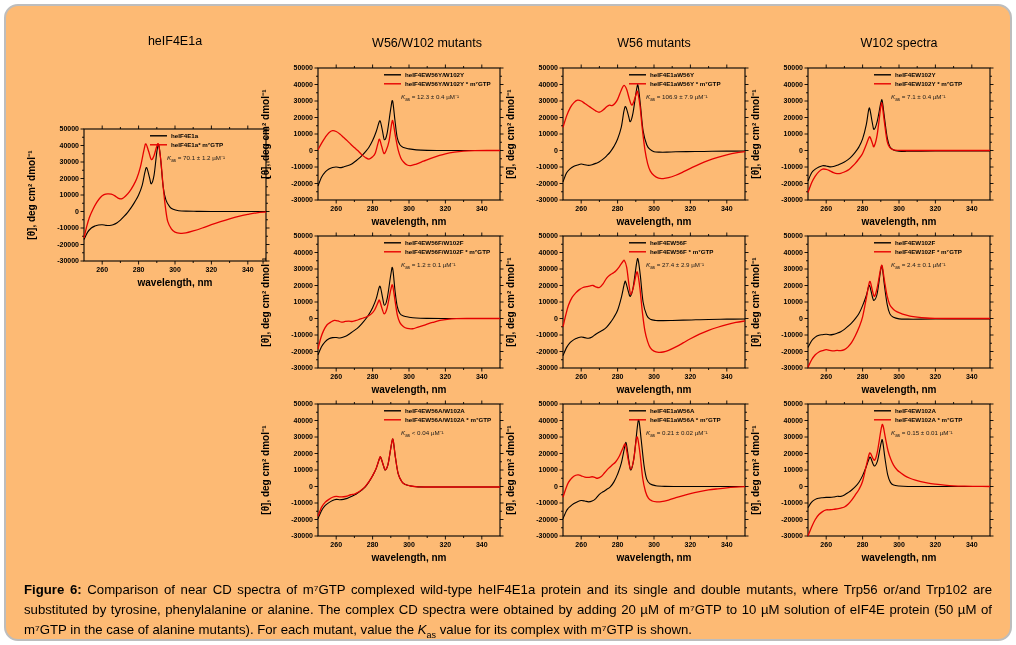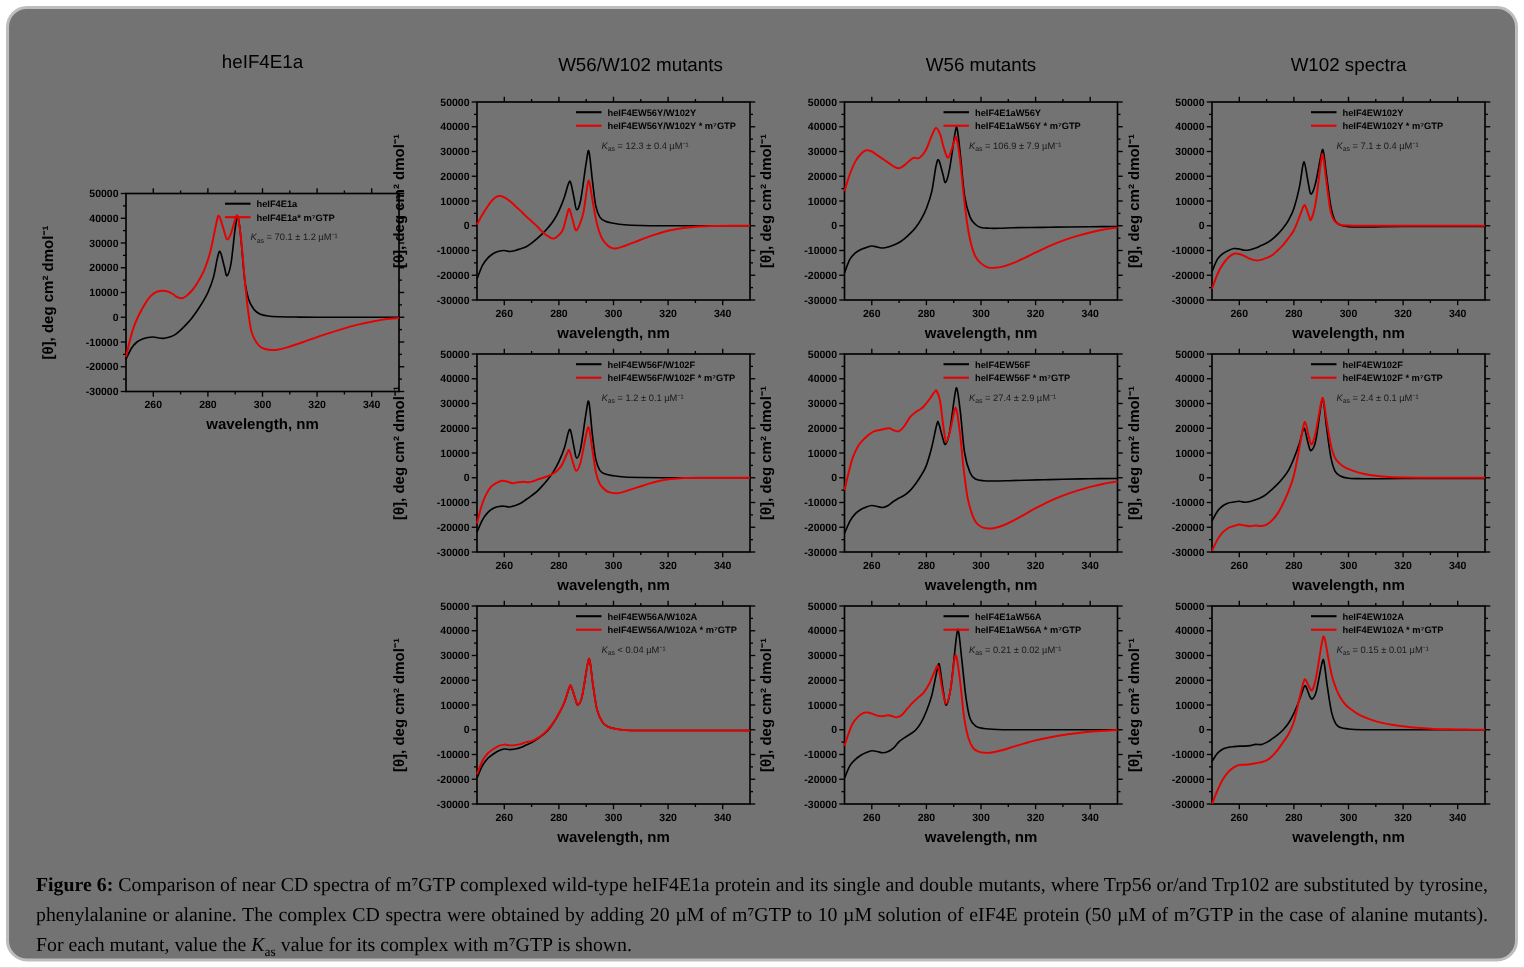--- a/index.html
+++ b/index.html
@@ -1,27 +1,27 @@
 <!DOCTYPE html>
 <html><head>
 <meta charset="utf-8">
 <style>
   html,body{margin:0;padding:0;background:#fff;}
   body{width:1016px;height:645px;position:relative;overflow:hidden;
        font-family:"Liberation Sans",sans-serif;}
-  .card{position:absolute;inset:4px;border:2px solid #bdbdbd;border-radius:14px;background:#737373;}
+  .card{position:absolute;inset:4px;border:2px solid #bdbdbd;border-radius:14px;background:#fdba74;}
   .panel-title{position:absolute;text-align:center;font-size:12.5px;color:#000;
        font-family:"Liberation Sans",sans-serif;white-space:nowrap;}
   .chart{position:absolute;width:250px;height:190px;overflow:visible;}
   .tick{font:700 7px "Liberation Sans",sans-serif;fill:#000;}
   .axis-title{font:700 10px "Liberation Sans",sans-serif;fill:#000;}
   .legend{font:700 6.2px "Liberation Sans",sans-serif;fill:#000;}
   .ka{font:400 6.2px "Liberation Sans",sans-serif;fill:#1a1a1a;}
   .caption{position:absolute;left:18px;right:18px;top:574px;margin:0;
-       font-size:13.2px;line-height:1.5;color:#000;text-align:justify;font-family:Liberation Serif, serif;}
+       font-size:13.2px;line-height:1.5;color:#000;text-align:justify;}
   .caption sub{font-size:9px;}
 </style>
 </head>
 <body>
 
 <div class="card">
 
   <div class="panel-title" style="left:78px;top:28px;width:182px;">heIF4E1a</div>
   <div class="panel-title" style="left:330px;top:30px;width:182px;">W56/W102 mutants</div>
   <div class="panel-title" style="left:557px;top:30px;width:182px;">W56 mutants</div>

